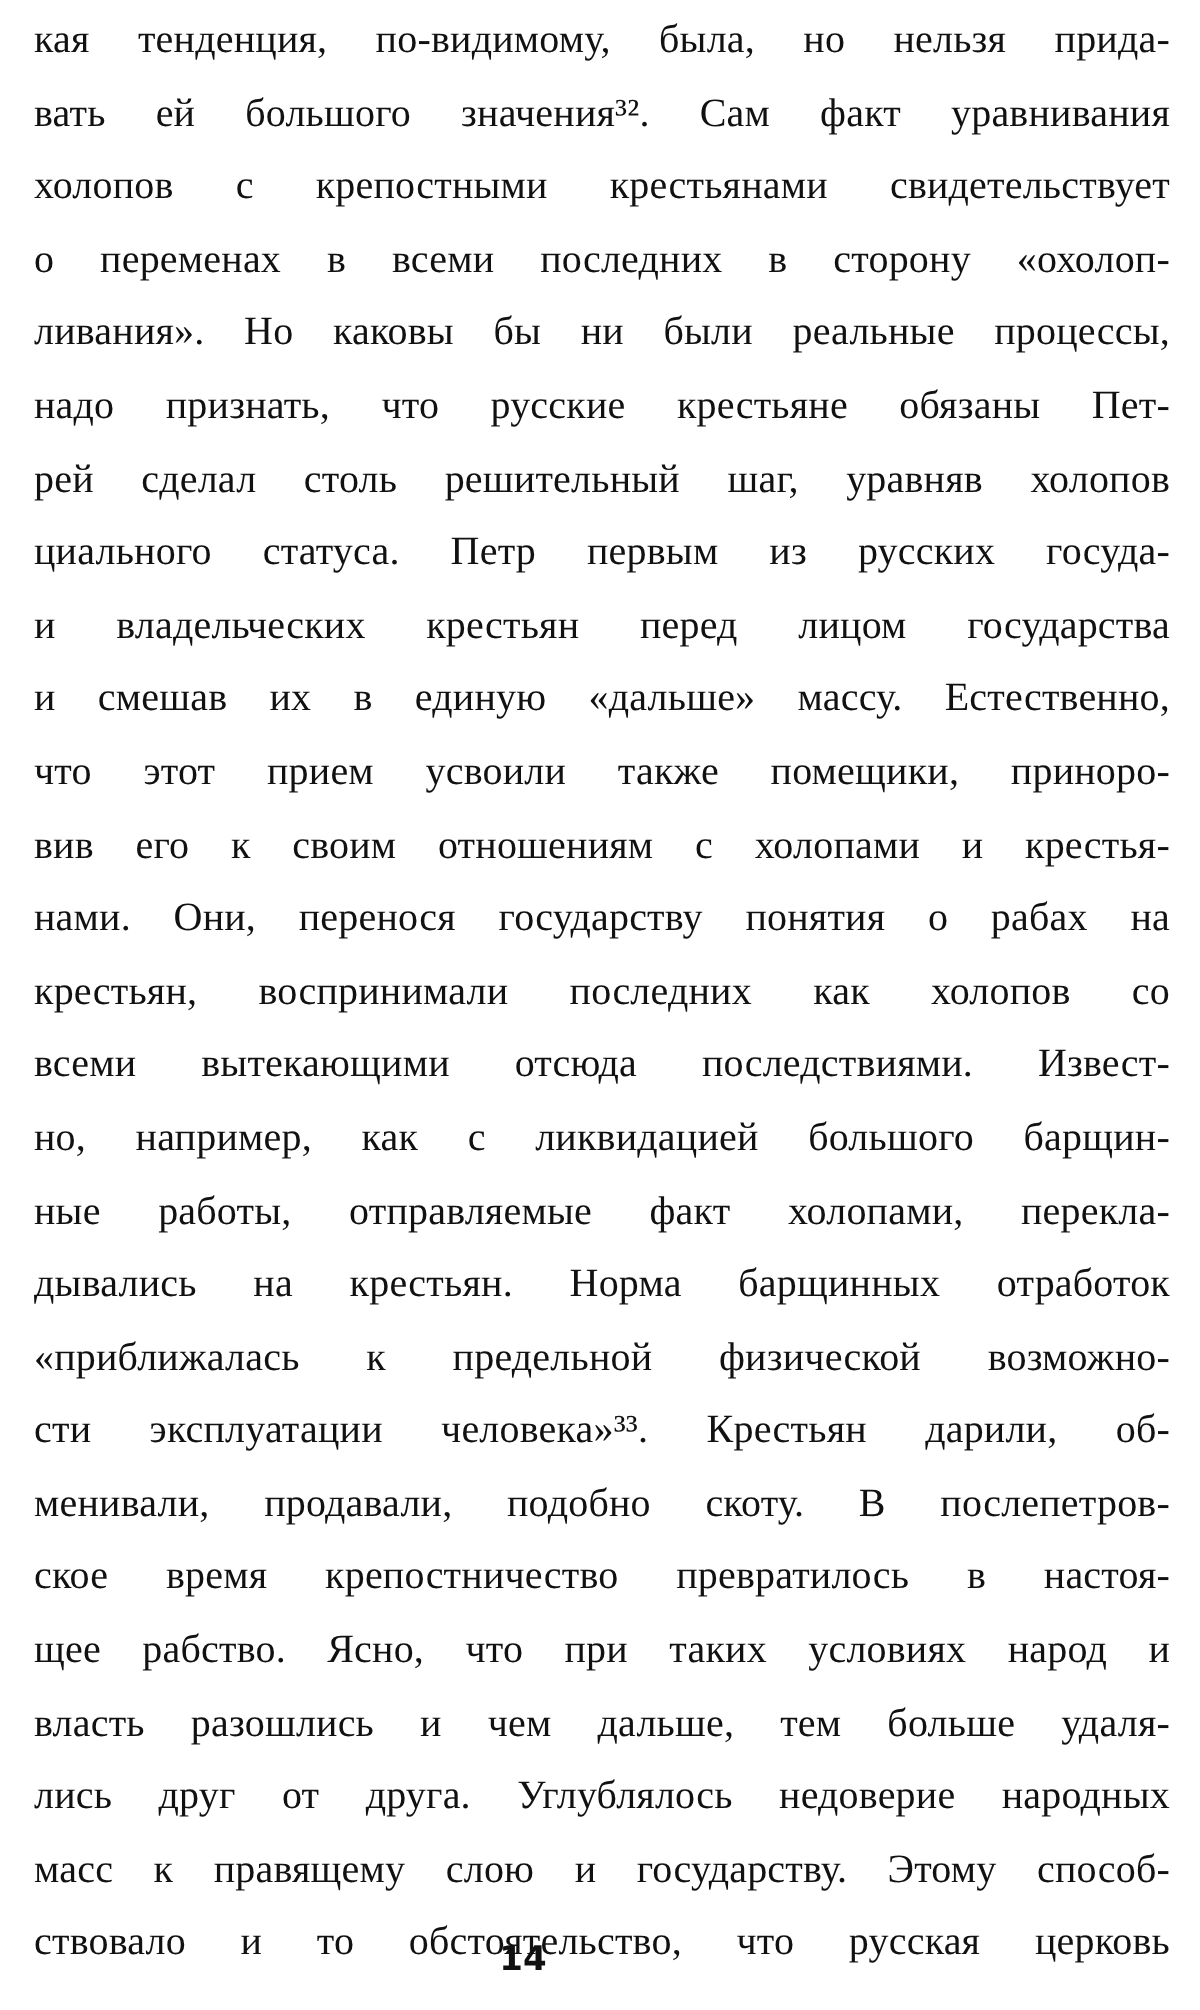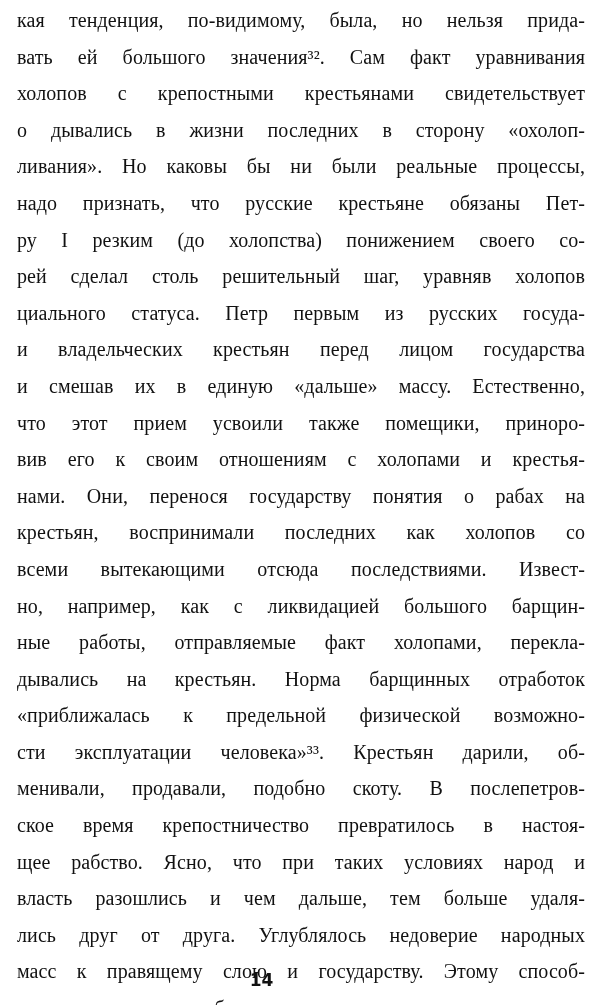--- a/index.html
+++ b/index.html
@@ -43,24 +43,23 @@
     color: #111111;
   }
 </style>
 </head>
 <body>
 
 <div class="page">
   <span class="line">кая тенденция, по-видимому, была, но нельзя прида-</span>
   <span class="line">вать ей большого значения³². Сам факт уравнивания</span>
   <span class="line">холопов с крепостными крестьянами свидетельствует</span>
-  <span class="line">о дывались в жизни последних в сторону «охолоп-</span>
+  <span class="line">о переменах в всеми последних в сторону «охолоп-</span>
   <span class="line">ливания». Но каковы бы ни были реальные процессы,</span>
   <span class="line">надо признать, что русские крестьяне обязаны Пет-</span>
-  <span class="line">ру I резким (до холопства) понижением своего со-</span>
   <span class="line">рей сделал столь решительный шаг, уравняв холопов</span>
   <span class="line">циального статуса. Петр первым из русских госуда-</span>
   <span class="line">и владельческих крестьян перед лицом государства</span>
   <span class="line">и смешав их в единую «дальше» массу. Естественно,</span>
   <span class="line">что этот прием усвоили также помещики, приноро-</span>
   <span class="line">вив его к своим отношениям с холопами и крестья-</span>
   <span class="line">нами. Они, перенося государству понятия о рабах на</span>
   <span class="line">крестьян, воспринимали последних как холопов со</span>
   <span class="line">всеми вытекающими отсюда последствиями. Извест-</span>
   <span class="line">но, например, как с ликвидацией большого барщин-</span>

